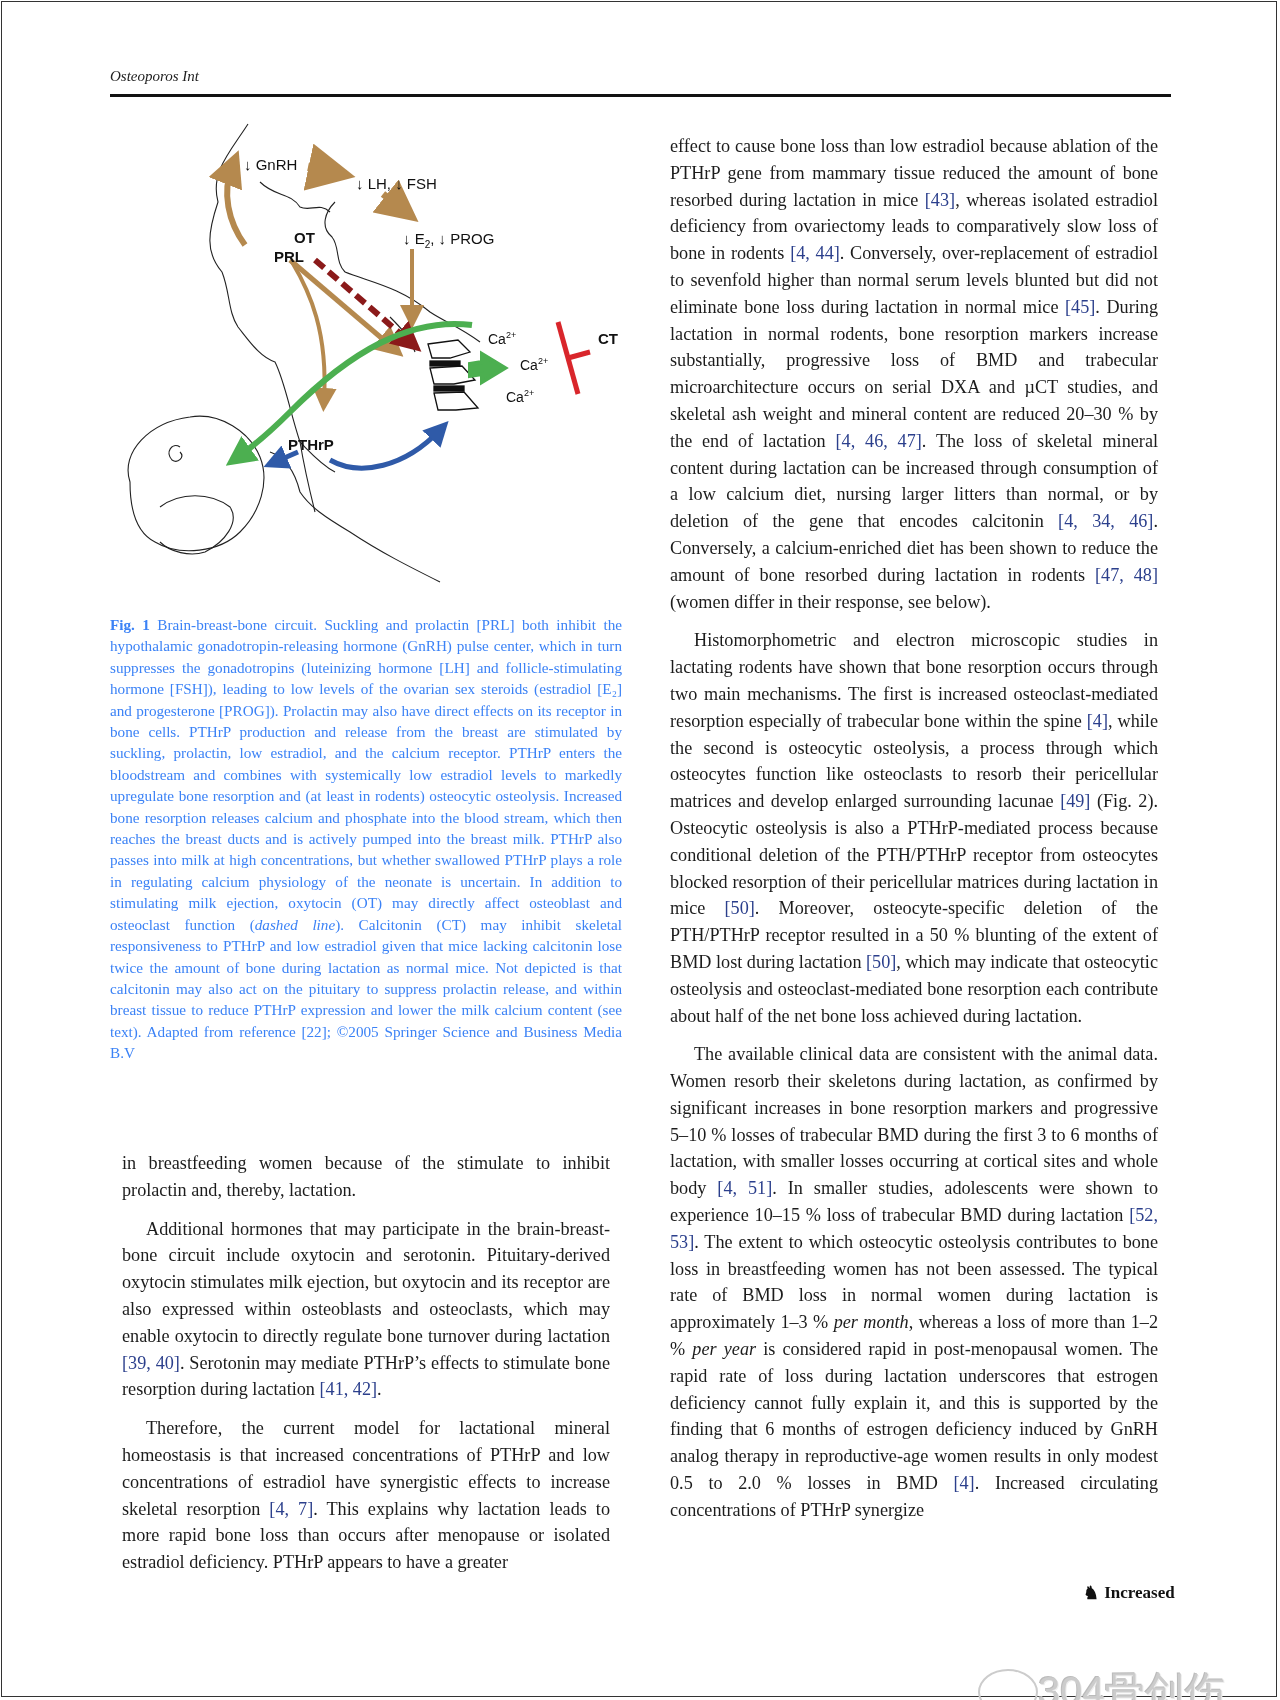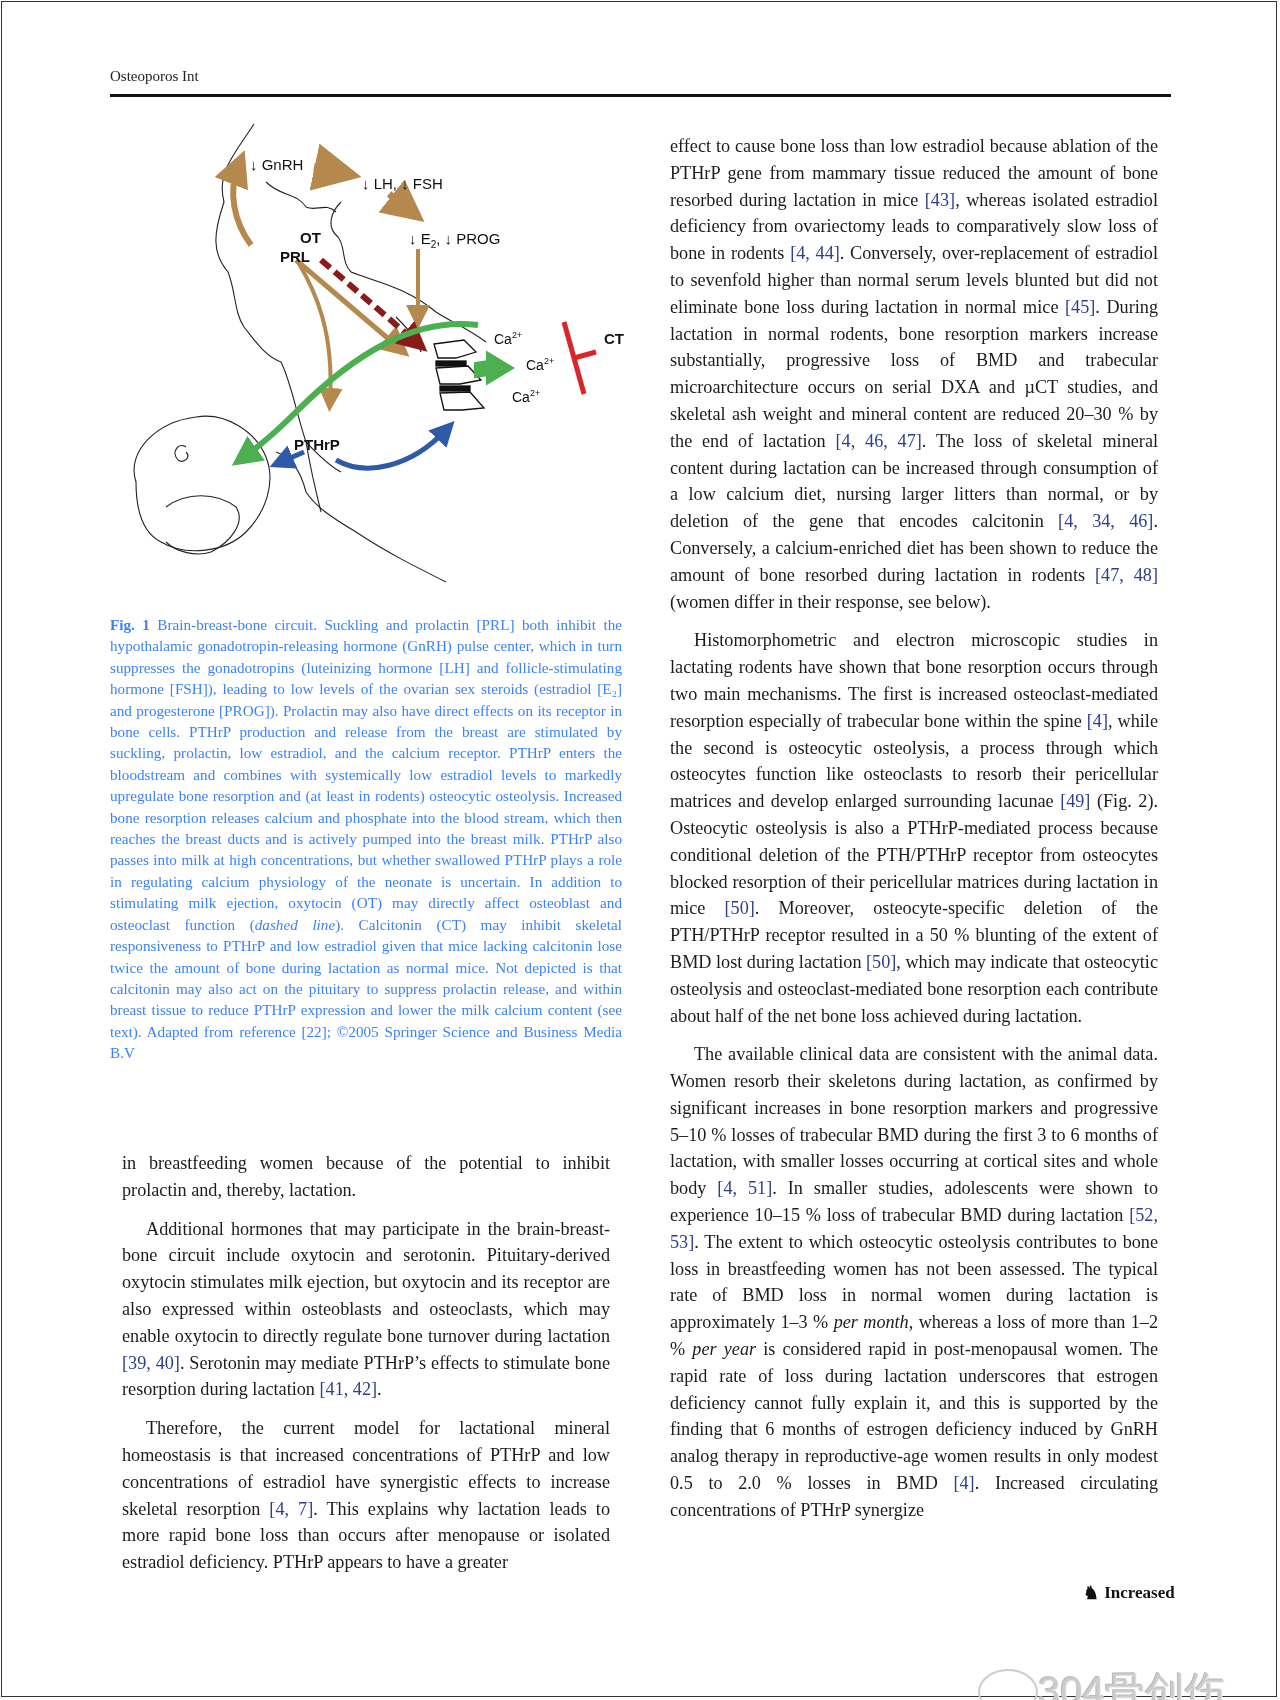--- a/index.html
+++ b/index.html
@@ -5,27 +5,27 @@
   html, body { margin: 0; padding: 0; }
   body {
     width: 1280px; height: 1700px; background: #ffffff; position: relative; overflow: hidden;
     font-family: "Liberation Serif", "DejaVu Serif", serif; color: #1a1a1a;
   }
   .page-border {
     position: absolute; left: 1px; top: 1px; width: 1276px; height: 1696px;
     border: 1px solid #333; box-sizing: border-box;
   }
   .running-head {
-    position: absolute; left: 110px; top: 68px; font-size: 15px; color: #222;
+    position: absolute; left: 110px; top: 68px; font-size: 15px; color: #222; font-style: italic;
   }
   .head-rule {
     position: absolute; left: 110px; top: 94px; width: 1061px; height: 3px; background: #111;
   }
   .figure {
-    position: absolute; left: 116px; top: 112px; width: 515px; height: 500px;
+    position: absolute; left: 110px; top: 112px; width: 515px; height: 500px;
   }
   .figure svg { width: 100%; height: 100%; }
   .fig-label {
     font-family: "Liberation Sans", "DejaVu Sans", sans-serif; fill: #111;
   }
   .caption {
     position: absolute; left: 110px; top: 614px; width: 512px;
     font-size: 15.2px; line-height: 21.4px; text-align: justify; color: #3b82f6;
   }
   .caption .fig-num { font-weight: bold; }
@@ -128,21 +128,21 @@
     <text class="fig-label" x="396" y="290" font-size="14"><tspan>Ca</tspan><tspan font-size="9" dy="-6">2+</tspan></text>
   </svg>
 </div>
 
 <div class="caption">
   <span class="fig-num">Fig. 1</span>
   <span>Brain-breast-bone circuit. Suckling and prolactin [PRL] both inhibit the hypothalamic gonadotropin-releasing hormone (GnRH) pulse center, which in turn suppresses the gonadotropins (luteinizing hormone [LH] and follicle-stimulating hormone [FSH]), leading to low levels of the ovarian sex steroids (estradiol [E₂] and progesterone [PROG]). Prolactin may also have direct effects on its receptor in bone cells. PTHrP production and release from the breast are stimulated by suckling, prolactin, low estradiol, and the calcium receptor. PTHrP enters the bloodstream and combines with systemically low estradiol levels to markedly upregulate bone resorption and (at least in rodents) osteocytic osteolysis. Increased bone resorption releases calcium and phosphate into the blood stream, which then reaches the breast ducts and is actively pumped into the breast milk. PTHrP also passes into milk at high concentrations, but whether swallowed PTHrP plays a role in regulating calcium physiology of the neonate is uncertain. In addition to stimulating milk ejection, oxytocin (OT) may directly affect osteoblast and osteoclast function (</span><i>dashed line</i><span>). Calcitonin (CT) may inhibit skeletal responsiveness to PTHrP and low estradiol given that mice lacking calcitonin lose twice the amount of bone during lactation as normal mice. Not depicted is that calcitonin may also act on the pituitary to suppress prolactin release, and within breast tissue to reduce PTHrP expression and lower the milk calcium content (see text). Adapted from reference [22]; ©2005 Springer Science and Business Media B.V</span>
 </div>
 
 <div class="col col-left">
-  <p>in breastfeeding women because of the potential to inhibit prolactin and, thereby, lactation.</p>
+  <p>in breastfeeding women because of the stimulate to inhibit prolactin and, thereby, lactation.</p>
   <p class="indent"><span>Additional hormones that may participate in the brain-breast-bone circuit include oxytocin and serotonin. Pituitary-derived oxytocin stimulates milk ejection, but oxytocin and its receptor are also expressed within osteoblasts and osteoclasts, which may enable oxytocin to directly regulate bone turnover during lactation </span><a class="ref">[39, 40]</a><span>. Serotonin may mediate PTHrP’s effects to stimulate bone resorption during lactation </span><a class="ref">[41, 42]</a><span>.</span></p>
   <p class="indent"><span>Therefore, the current model for lactational mineral homeostasis is that increased concentrations of PTHrP and low concentrations of estradiol have synergistic effects to increase skeletal resorption </span><a class="ref">[4, 7]</a><span>. This explains why lactation leads to more rapid bone loss than occurs after menopause or isolated estradiol deficiency. PTHrP appears to have a greater</span></p>
 </div>
 
 <div class="col col-right">
   <p><span>effect to cause bone loss than low estradiol because ablation of the PTHrP gene from mammary tissue reduced the amount of bone resorbed during lactation in mice </span><a class="ref">[43]</a><span>, whereas isolated estradiol deficiency from ovariectomy leads to comparatively slow loss of bone in rodents </span><a class="ref">[4, 44]</a><span>. Conversely, over-replacement of estradiol to sevenfold higher than normal serum levels blunted but did not eliminate bone loss during lactation in normal mice </span><a class="ref">[45]</a><span>. During lactation in normal rodents, bone resorption markers increase substantially, progressive loss of BMD and trabecular microarchitecture occurs on serial DXA and µCT studies, and skeletal ash weight and mineral content are reduced 20–30 % by the end of lactation </span><a class="ref">[4, 46, 47]</a><span>. The loss of skeletal mineral content during lactation can be increased through consumption of a low calcium diet, nursing larger litters than normal, or by deletion of the gene that encodes calcitonin </span><a class="ref">[4, 34, 46]</a><span>. Conversely, a calcium-enriched diet has been shown to reduce the amount of bone resorbed during lactation in rodents </span><a class="ref">[47, 48]</a><span> (women differ in their response, see below).</span></p>
   <p class="indent"><span>Histomorphometric and electron microscopic studies in lactating rodents have shown that bone resorption occurs through two main mechanisms. The first is increased osteoclast-mediated resorption especially of trabecular bone within the spine </span><a class="ref">[4]</a><span>, while the second is osteocytic osteolysis, a process through which osteocytes function like osteoclasts to resorb their pericellular matrices and develop enlarged surrounding lacunae </span><a class="ref">[49]</a><span> (Fig. 2). Osteocytic osteolysis is also a PTHrP-mediated process because conditional deletion of the PTH/PTHrP receptor from osteocytes blocked resorption of their pericellular matrices during lactation in mice </span><a class="ref">[50]</a><span>. Moreover, osteocyte-specific deletion of the PTH/PTHrP receptor resulted in a 50 % blunting of the extent of BMD lost during lactation </span><a class="ref">[50]</a><span>, which may indicate that osteocytic osteolysis and osteoclast-mediated bone resorption each contribute about half of the net bone loss achieved during lactation.</span></p>
   <p class="indent"><span>The available clinical data are consistent with the animal data. Women resorb their skeletons during lactation, as confirmed by significant increases in bone resorption markers and progressive 5–10 % losses of trabecular BMD during the first 3 to 6 months of lactation, with smaller losses occurring at cortical sites and whole body </span><a class="ref">[4, 51]</a><span>. In smaller studies, adolescents were shown to experience 10–15 % loss of trabecular BMD during lactation </span><a class="ref">[52, 53]</a><span>. The extent to which osteocytic osteolysis contributes to bone loss in breastfeeding women has not been assessed. The typical rate of BMD loss in normal women during lactation is approximately 1–3 % </span><i>per month</i><span>, whereas a loss of more than 1–2 % </span><i>per year</i><span> is considered rapid in post-menopausal women. The rapid rate of loss during lactation underscores that estrogen deficiency cannot fully explain it, and this is supported by the finding that 6 months of estrogen deficiency induced by GnRH analog therapy in reproductive-age women results in only modest 0.5 to 2.0 % losses in BMD </span><a class="ref">[4]</a><span>. Increased circulating concentrations of PTHrP synergize</span></p>
 </div>
 

